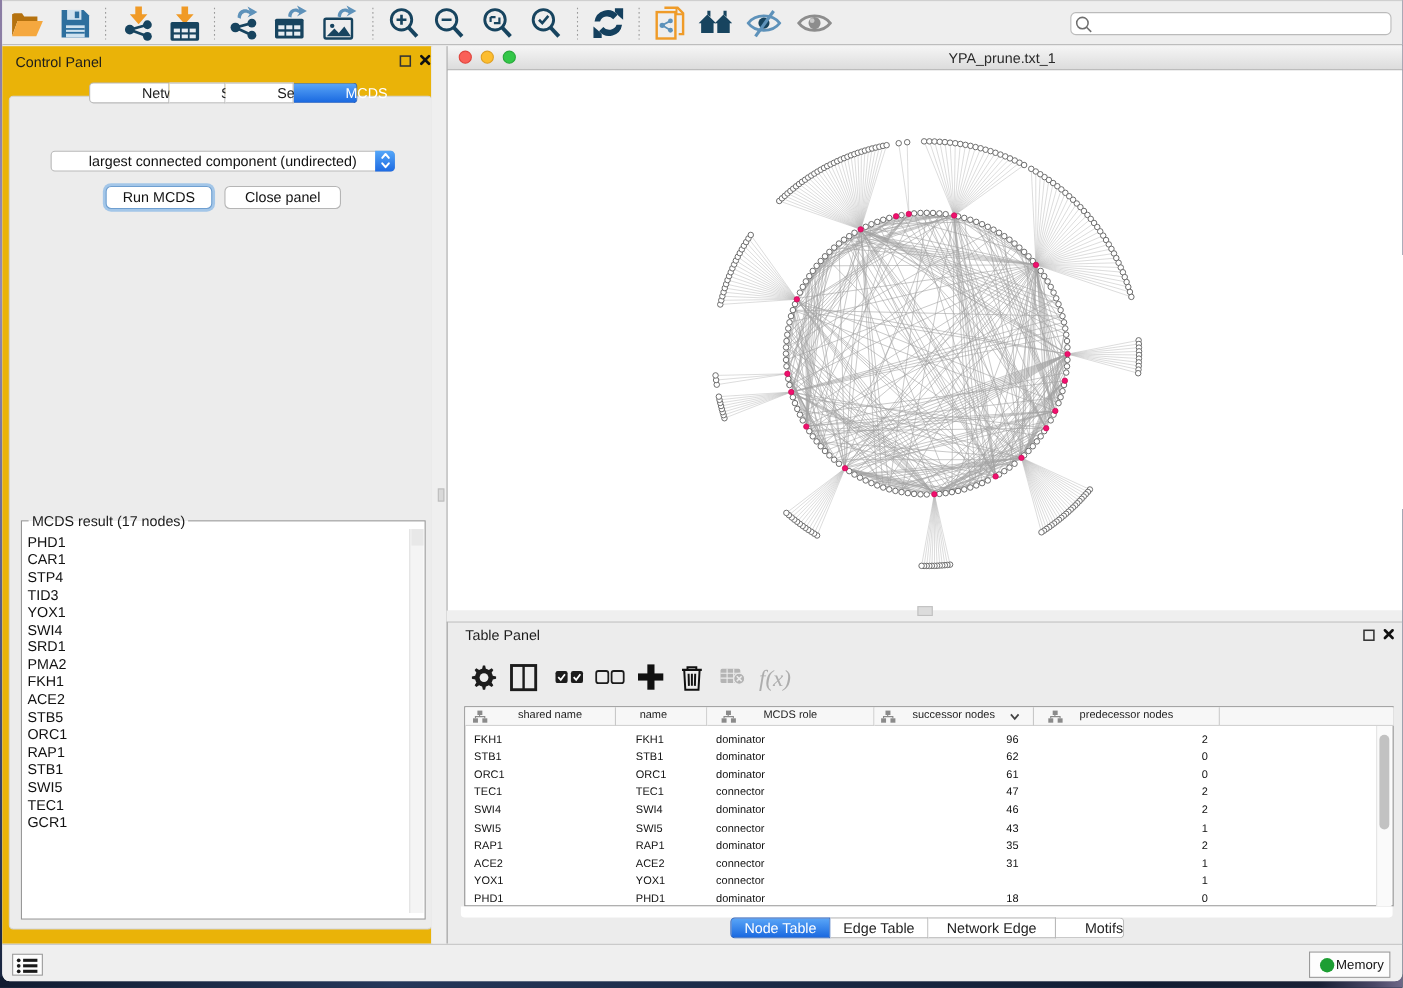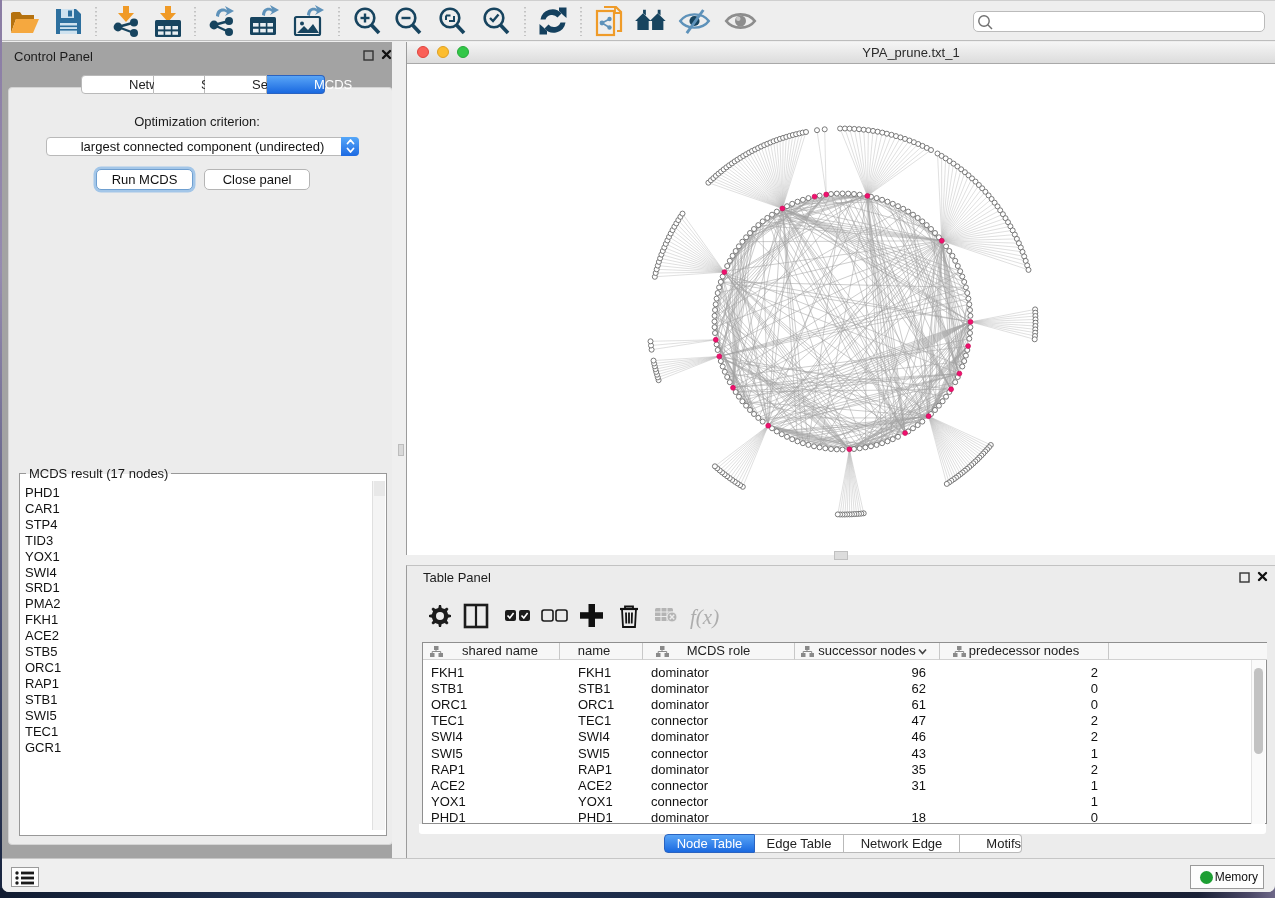--- a/index.html
+++ b/index.html
@@ -10,21 +10,21 @@
 #wallbot { position:absolute; left:0; top:888px; width:1275px; height:10px;
   background:linear-gradient(90deg,#111c31 0%,#25375a 28%,#1b2a46 55%,#121d33 82%,#1a2136 94%,#4a4766 98%,#6e6888 100%); }
 #win { position:absolute; left:2px; top:0; width:1273px; height:892px; background:#eeeeee;
   border-bottom-left-radius:7px; border-bottom-right-radius:7px; overflow:hidden; }
 
 #toolbar { position:absolute; left:0; top:0; width:1273px; height:41px; background:#eeeeee;
   border-top:1px solid #cfcfcf; border-bottom:1px solid #bdbdbd; }
 #search { position:absolute; left:971px; top:10px; width:292px; height:21px; background:#fff;
   border:1px solid #bbb; border-radius:5px; }
 
-#cp { position:absolute; left:0; top:42px; width:391px; height:816px; background:#a3a3a3; border-right:1px solid #c9c9c9; }
+#cp { position:absolute; left:0; top:42px; width:391px; height:816px; background:#eab308; border-right:1px solid #c9c9c9; }
 #cp-title { position:absolute; left:12px; top:7px; font-size:13px; color:#1c1c1c; }
 #cp-pane { position:absolute; left:6px; top:45px; width:385px; height:758px; background:#ececec;
   border:1px solid #d4d4d4; border-radius:4px; }
 
 .tab { position:absolute; top:33px; height:19px; background:#fff; border:1px solid #b9b9b9;
   font-size:13px; color:#222; text-align:center; line-height:18px; border-left:none;padding-left:47px; }
 #combo { position:absolute; left:44px; top:95px; width:313px; height:19px; background:#fff;
   border:1px solid #b9b9b9; border-radius:4px; font-size:13px; color:#111; text-align:center;
   line-height:18px; }
 #combo-btn { position:absolute; right:-1px; top:-1px; width:18px; height:19px; border-radius:0 4px 4px 0;
@@ -52,21 +52,21 @@
 #hsplit { position:absolute; left:404px; top:555px; width:869px; height:10px; background:#efefef; }
 #hhandle { position:absolute; left:832px; top:551px; width:14px; height:9px; background:#dcdcdc;
   border:1px solid #c0c0c0; }
 .tl { position:absolute; top:4px; width:12px; height:12px; border-radius:50%; border:1px solid; }
 #net-title-text { position:absolute; left:70px; top:3px; width:100%; text-align:center; font-size:13px; color:#2a2a2a; }
 
 #tp { position:absolute; left:404px; top:565px; width:869px; height:293px; background:#ececec;
   border-left:1px solid #9b9b9b; border-top:1px solid #c2c2c2; }
 #tp-title { position:absolute; left:16px; top:4px; font-size:13px; color:#1c1c1c; }
 #tbl { position:absolute; left:15px; top:76px; width:845px; height:182px; background:#fff;
-  border:1px solid #8f8f8f; font-size:13px; color:#111; }
+  border:1px solid #8f8f8f; font-size:10px; color:#111; }
 .th { position:absolute; top:0; height:17px; border-right:1px solid #c8c8c8; border-bottom:1px solid #d2d2d2; background:#f7f7f7;
   text-align:center; line-height:15px; color:#222; }
 .tr { position:absolute; height:16.2px; line-height:16.2px; white-space:pre; }
 .num { position:absolute; text-align:right; }
 #tbl-sb { position:absolute; right:1px; top:17px; width:14px; height:164px; background:#fafafa;
   border-left:1px solid #e4e4e4; }
 #tbl-thumb { position:absolute; left:2px; top:8px; width:9px; height:86px; background:#c2c2c2;
   border-radius:5px; }
 .btab { position:absolute; top:268px; height:19px; background:#fff; border:1px solid #b9b9b9;
   border-left:none; font-size:13px; color:#222; text-align:center; line-height:18px; }
@@ -233,21 +233,20 @@
     <div id="cp-title">Control Panel</div>
     <svg style="position:absolute;left:359px;top:5px" width="36" height="18" xmlns="http://www.w3.org/2000/svg">
       <rect x="3" y="4" width="9" height="9" fill="none" stroke="#333" stroke-width="1.4"></rect>
       <path d="M22 4 L29 11 M29 4 L22 11" stroke="#111" stroke-width="2.4" stroke-linecap="round"></path>
     </svg>
     <div id="cp-pane"></div>
     <div class="tab" style="left:79px;width:73px;border-radius:4px 0 0 4px;border-left:1px solid #b9b9b9;">Network</div>
     <div class="tab" style="left:152px;width:51px;">Style</div>
     <div class="tab" style="left:203px;width:62px;">Select</div>
     <div class="tab" style="left:265px;width:58px;background:linear-gradient(180deg,#59a5f7,#1a69e0);color:#fff;border-color:#2a63c0;border-radius:0 4px 4px 0;">MCDS</div>
-    <div style="position:absolute;left:0;top:72px;width:390px;text-align:center;font-size:13px;color:#1a1a1a;">Optimization criterion:</div>
     <div id="combo">largest connected component (undirected)
       <span id="combo-btn"><svg width="17" height="18" xmlns="http://www.w3.org/2000/svg">
         <path d="M5.5 6.5 L8.5 3 L11.5 6.5" fill="none" stroke="#fff" stroke-width="1.8" stroke-linecap="round" stroke-linejoin="round"></path>
             <path d="M5.5 11.5 L8.5 15 L11.5 11.5" fill="none" stroke="#fff" stroke-width="1.8" stroke-linecap="round" stroke-linejoin="round"></path>
       </svg></span>
     </div>
     <div class="pbtn" id="runbtn" style="left:94px;width:97px;">Run MCDS</div>
     <div class="pbtn" style="left:202px;width:106px;">Close panel</div>
     <div id="mcds">
       <div id="mcds-legend">MCDS result (17 nodes)</div>

